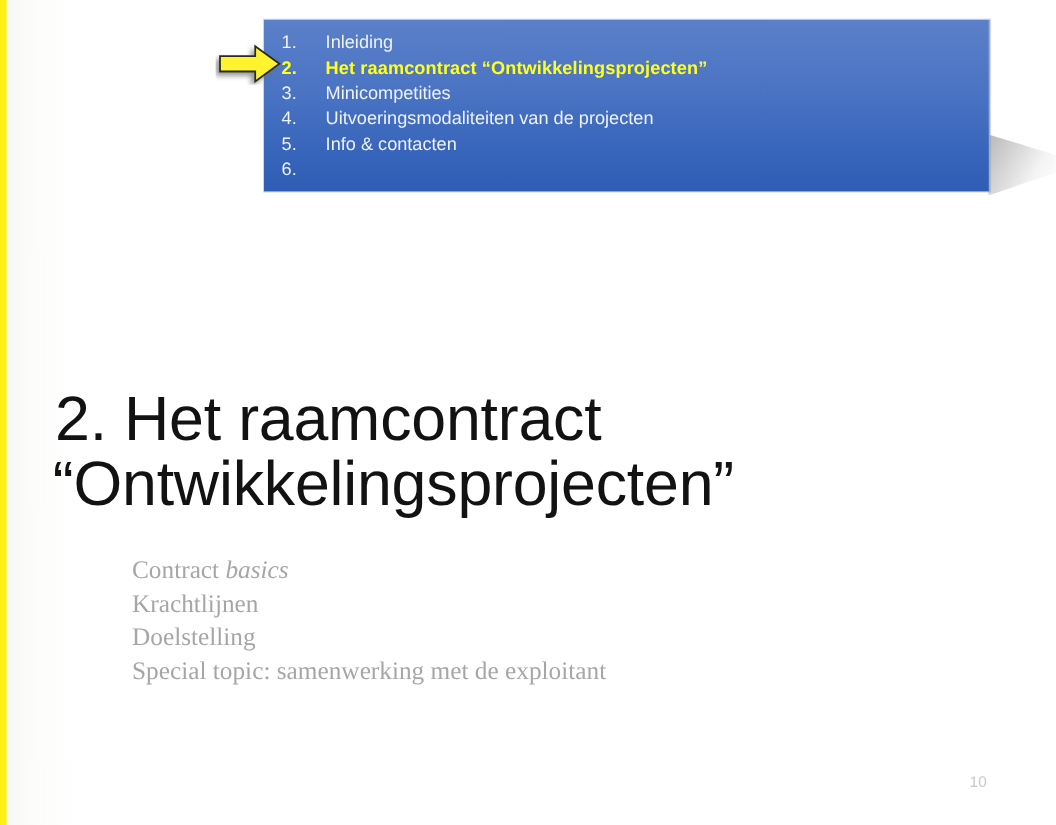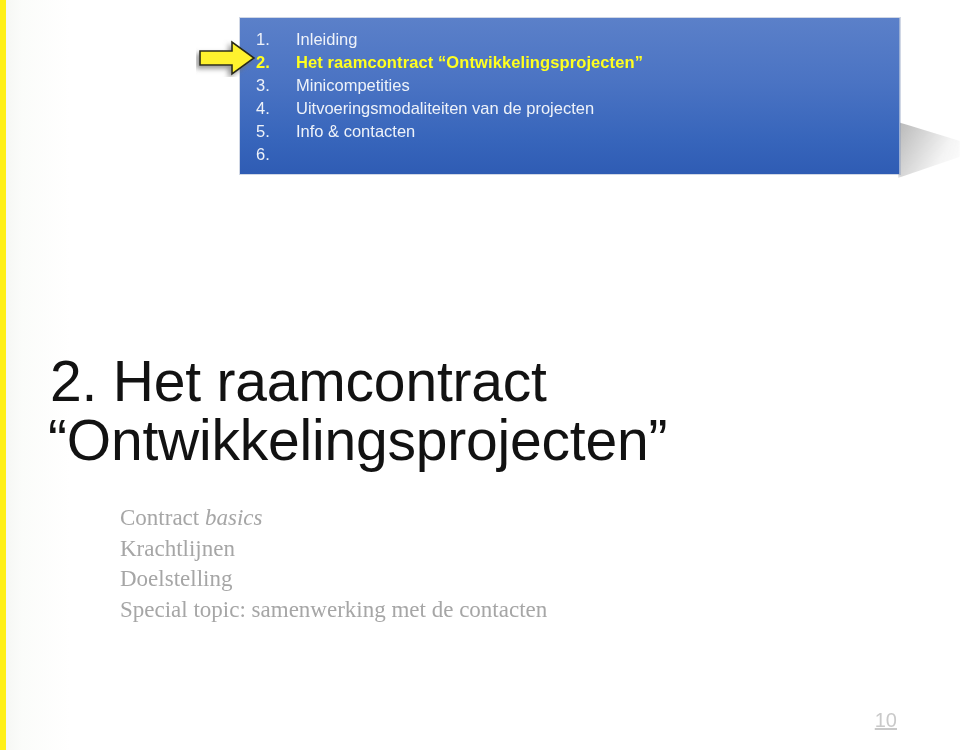--- a/index.html
+++ b/index.html
@@ -149,24 +149,23 @@
     font-family: Liberation Serif, serif;
   }
   .sub-item em {
     font-style: italic;
   }
 
   
   .page-number {
     position: absolute;
     right: 63px;
-    bottom: 18px;
-    font-size: 20px;
+    bottom: 32px;
+    font-size: 14px;
     color: #c9c9c9;
-    text-decoration: underline;
   }
 </style>
 </head>
 <body>
 
 <div class="slide">
 
   <div class="left-stripe"></div>
 
   <div class="agenda-wrap">
@@ -222,18 +221,18 @@
 
   <div class="title-block">
     <div class="title-line title-line-1">2. Het raamcontract</div>
     <div class="title-line title-line-2">“Ontwikkelingsprojecten”</div>
   </div>
 
   <ul class="sub-list">
     <li class="sub-item"><span>Contract </span><em>basics</em></li>
     <li class="sub-item"><span>Krachtlijnen</span></li>
     <li class="sub-item"><span>Doelstelling</span></li>
-    <li class="sub-item"><span>Special topic: samenwerking met de contacten</span></li>
+    <li class="sub-item"><span>Special topic: samenwerking met de exploitant</span></li>
   </ul>
 
   <div class="page-number">10</div>
 
 </div>
 
 </body></html>

